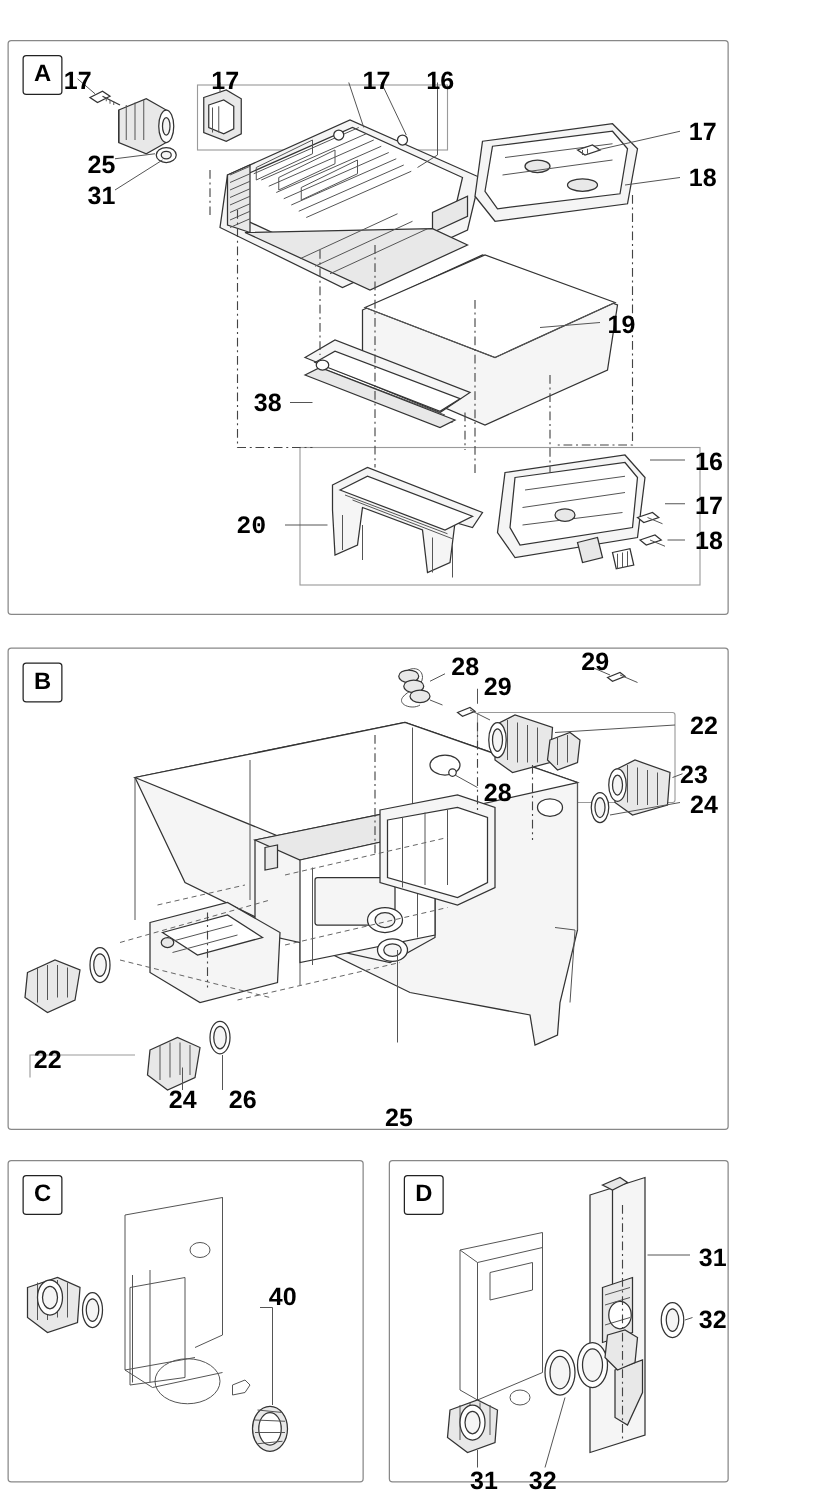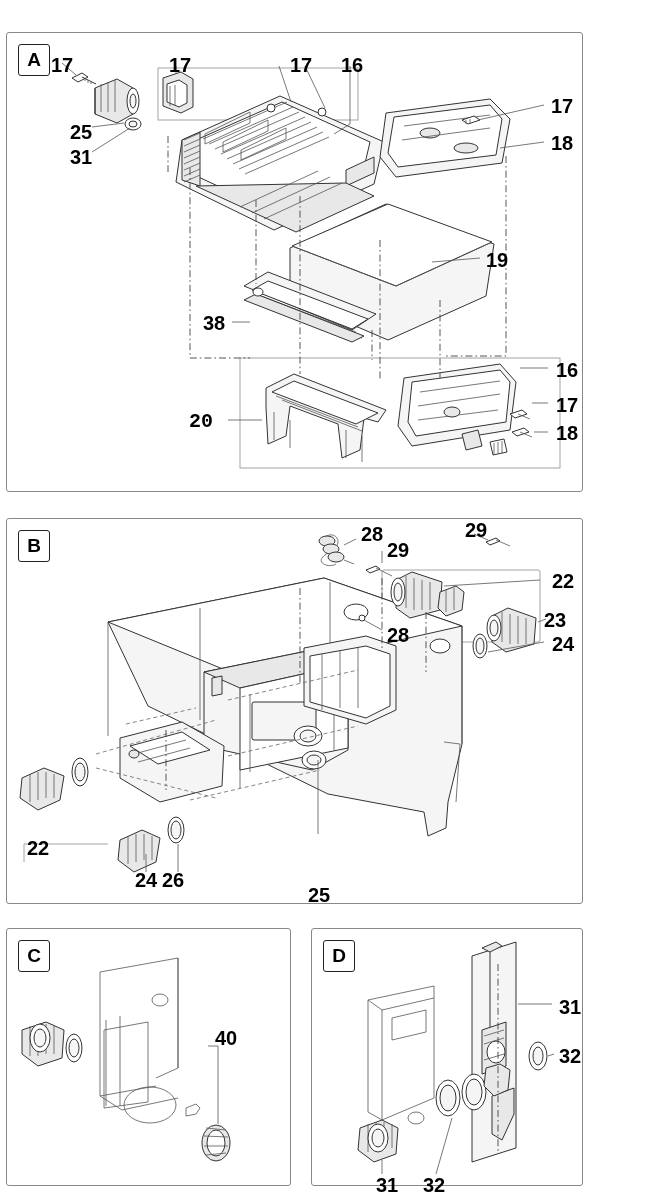--- a/index.html
+++ b/index.html
@@ -450,21 +450,21 @@
   <div class="callout" style="left:361px; top:524px;">28</div>
   <div class="callout" style="left:465px; top:520px;">29</div>
   <div class="callout" style="left:387px; top:540px;">29</div>
   <div class="callout" style="left:552px; top:571px;">22</div>
   <div class="callout" style="left:544px; top:610px;">23</div>
   <div class="callout" style="left:552px; top:634px;">24</div>
   <div class="callout" style="left:387px; top:625px;">28</div>
   <div class="callout" style="left:308px; top:885px;">25</div>
   <div class="callout" style="left:27px;  top:838px;">22</div>
   <div class="callout" style="left:135px; top:870px;">24</div>
-  <div class="callout" style="left:162px; top:870px;">26</div>
+  <div class="callout" style="left:183px; top:870px;">26</div>
 
   <div class="callout" style="left:215px; top:1028px;">40</div>
 
   <div class="callout" style="left:559px; top:997px;">31</div>
   <div class="callout" style="left:559px; top:1046px;">32</div>
   <div class="callout" style="left:376px; top:1175px;">31</div>
   <div class="callout" style="left:423px; top:1175px;">32</div>
 
 </div>
 

